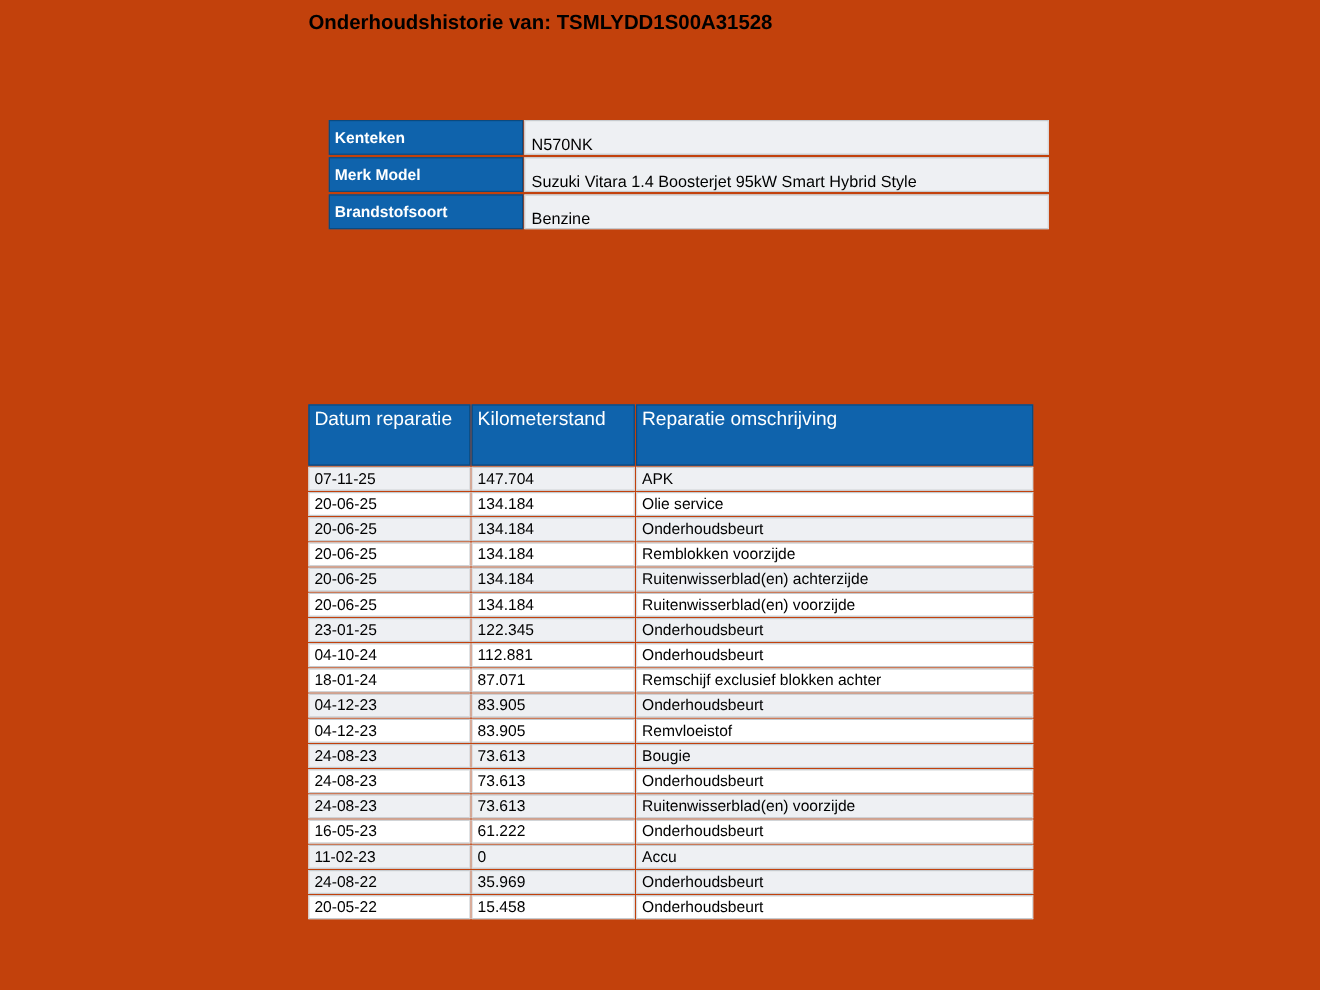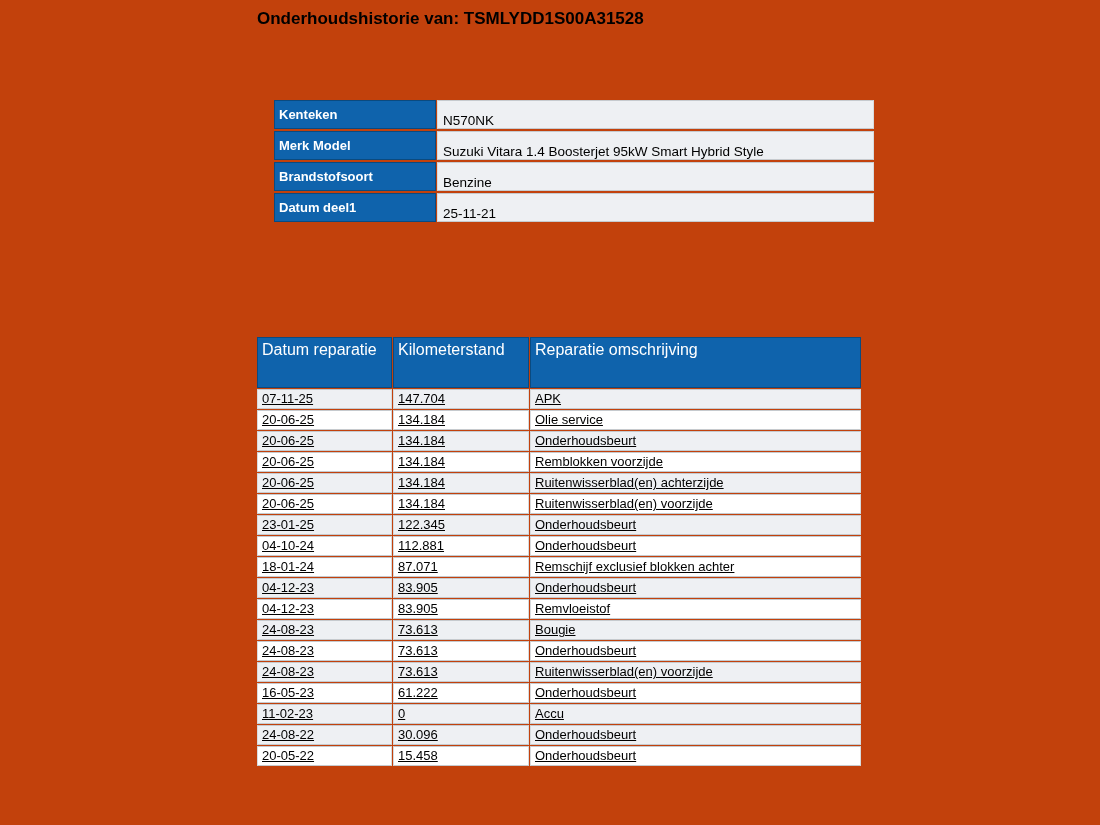--- a/index.html
+++ b/index.html
@@ -92,21 +92,20 @@
   .repair-table tbody td {
     height: 20px;
     line-height: 18px;
     background: #ffffff;
     border: 1px solid;
     border-color: var(--grid-h, #c6cace) var(--grid-v, #d8dbde) var(--grid-h, #c6cace) var(--grid-v, #d8dbde);
     color: #000;
     font-size: 13px;
     padding: 0 4px 0 4px;
     vertical-align: middle;
-    text-decoration: underline;
   }
   .repair-table tbody tr.alt td {
     background: var(--row-alt, #eef0f3);
   }
 </style>
 </head>
 <body>
 
 <div class="page">
 
@@ -118,24 +117,20 @@
           <th>Kenteken</th>
           <td>N570NK</td>
         </tr>
         <tr>
           <th>Merk Model</th>
           <td>Suzuki Vitara 1.4 Boosterjet 95kW Smart Hybrid Style</td>
         </tr>
         <tr>
           <th>Brandstofsoort</th>
           <td>Benzine</td>
-        </tr>
-        <tr>
-          <th>Datum deel1</th>
-          <td>25-11-21</td>
         </tr>
       </tbody>
   </table>
 
   <table class="repair-table">
     <colgroup>
         <col class="c1">
         <col class="c2">
         <col class="c3">
       </colgroup>
@@ -222,21 +217,21 @@
           <td>61.222</td>
           <td>Onderhoudsbeurt</td>
         </tr>
         <tr class="alt">
           <td>11-02-23</td>
           <td>0</td>
           <td>Accu</td>
         </tr>
         <tr class="alt">
           <td>24-08-22</td>
-          <td>30.096</td>
+          <td>35.969</td>
           <td>Onderhoudsbeurt</td>
         </tr>
         <tr>
           <td>20-05-22</td>
           <td>15.458</td>
           <td>Onderhoudsbeurt</td>
         </tr>
       </tbody>
   </table>
 

